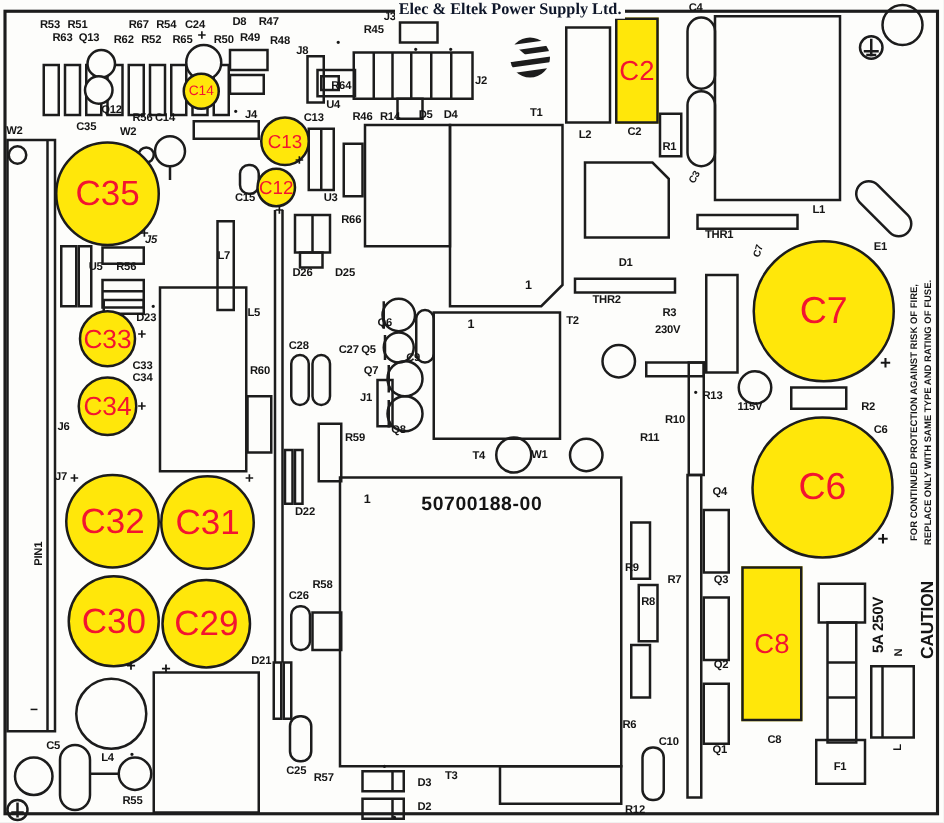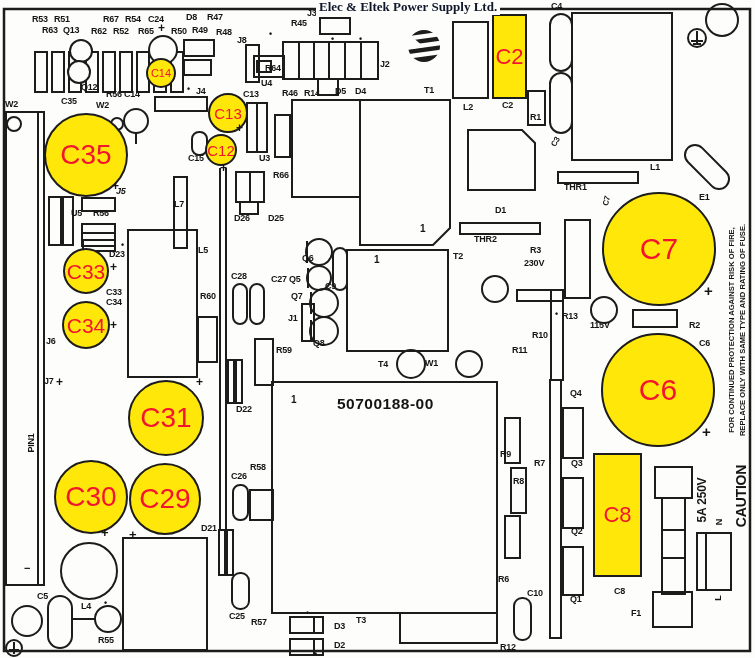--- a/index.html
+++ b/index.html
@@ -194,20 +194,23 @@
         <span style="font-size: 15px;">C12</span>
       </div>
       <div class="hl circle" style="left: 44px; top: 113px; height: 84px; width: 84px;">
         <span style="font-size: 28px;">C35</span>
       </div>
       <div class="hl circle" style="left: 63px; top: 248px; height: 46px; width: 46px;">
         <span style="font-size: 21px;">C33</span>
       </div>
       <div class="hl circle" style="left: 62px; top: 301px; height: 48px; width: 48px;">
         <span style="font-size: 21px;">C34</span>
+      </div>
+      <div class="hl circle" style="left: 52px; top: 379px; height: 76px; width: 76px;">
+        <span style="font-size: 28px;">C32</span>
       </div>
       <div class="hl circle" style="left: 128px; top: 380px; height: 76px; width: 76px;">
         <span style="font-size: 28px;">C31</span>
       </div>
       <div class="hl circle" style="left: 54px; top: 460px; height: 74px; width: 74px;">
         <span style="font-size: 28px;">C30</span>
       </div>
       <div class="hl circle" style="left: 129px; top: 463px; height: 72px; width: 72px;">
         <span style="font-size: 28px;">C29</span>
       </div>
@@ -350,21 +353,21 @@
       <span class="lbl" style="left: 534px; top: 459px;">R7</span>
       <span class="lbl" style="left: 513px; top: 477px;">R8</span>
       <span class="lbl" style="left: 498px; top: 575px;">R6</span>
       <span class="lbl" style="left: 527px; top: 589px;">C10</span>
       <span class="lbl" style="left: 500px; top: 643px;">R12</span>
       <span class="lbl" style="left: 570px; top: 389px;">Q4</span>
       <span class="lbl" style="left: 571px; top: 459px;">Q3</span>
       <span class="lbl" style="left: 571px; top: 527px;">Q2</span>
       <span class="lbl" style="left: 570px; top: 595px;">Q1</span>
       <span class="lbl" style="left: 614px; top: 587px;">C8</span>
-      <span class="lbl" style="left: 631px; top: 609px;">F1</span>
+      <span class="lbl" style="left: 667px; top: 609px;">F1</span>
       <span class="lbl" style="left: 702px; top: 500px; font-size: 12px; transform: translate(-50%, -50%) rotate(-90deg);">5A 250V</span>
       <span class="lbl" style="left: 719px; top: 522px; font-size: 9px; transform: translate(-50%, -50%) rotate(-90deg);">N</span>
       <span class="lbl" style="left: 741px; top: 496px; font-size: 14px; transform: translate(-50%, -50%) rotate(-90deg);">CAUTION</span>
       <span class="lbl" style="left: 718px; top: 598px; font-size: 9px; transform: translate(-50%, -50%) rotate(-90deg);">L</span>
     </div>
 
   <div id="board-title">Elec &amp; Eltek Power Supply Ltd.</div>
   <div id="part-number">50700188-00</div>
   <div id="caution-1" class="caution-line">FOR CONTINUED PROTECTION AGAINST RISK OF FIRE,</div>
   <div id="caution-2" class="caution-line">REPLACE ONLY WITH SAME TYPE AND RATING OF FUSE.</div>

